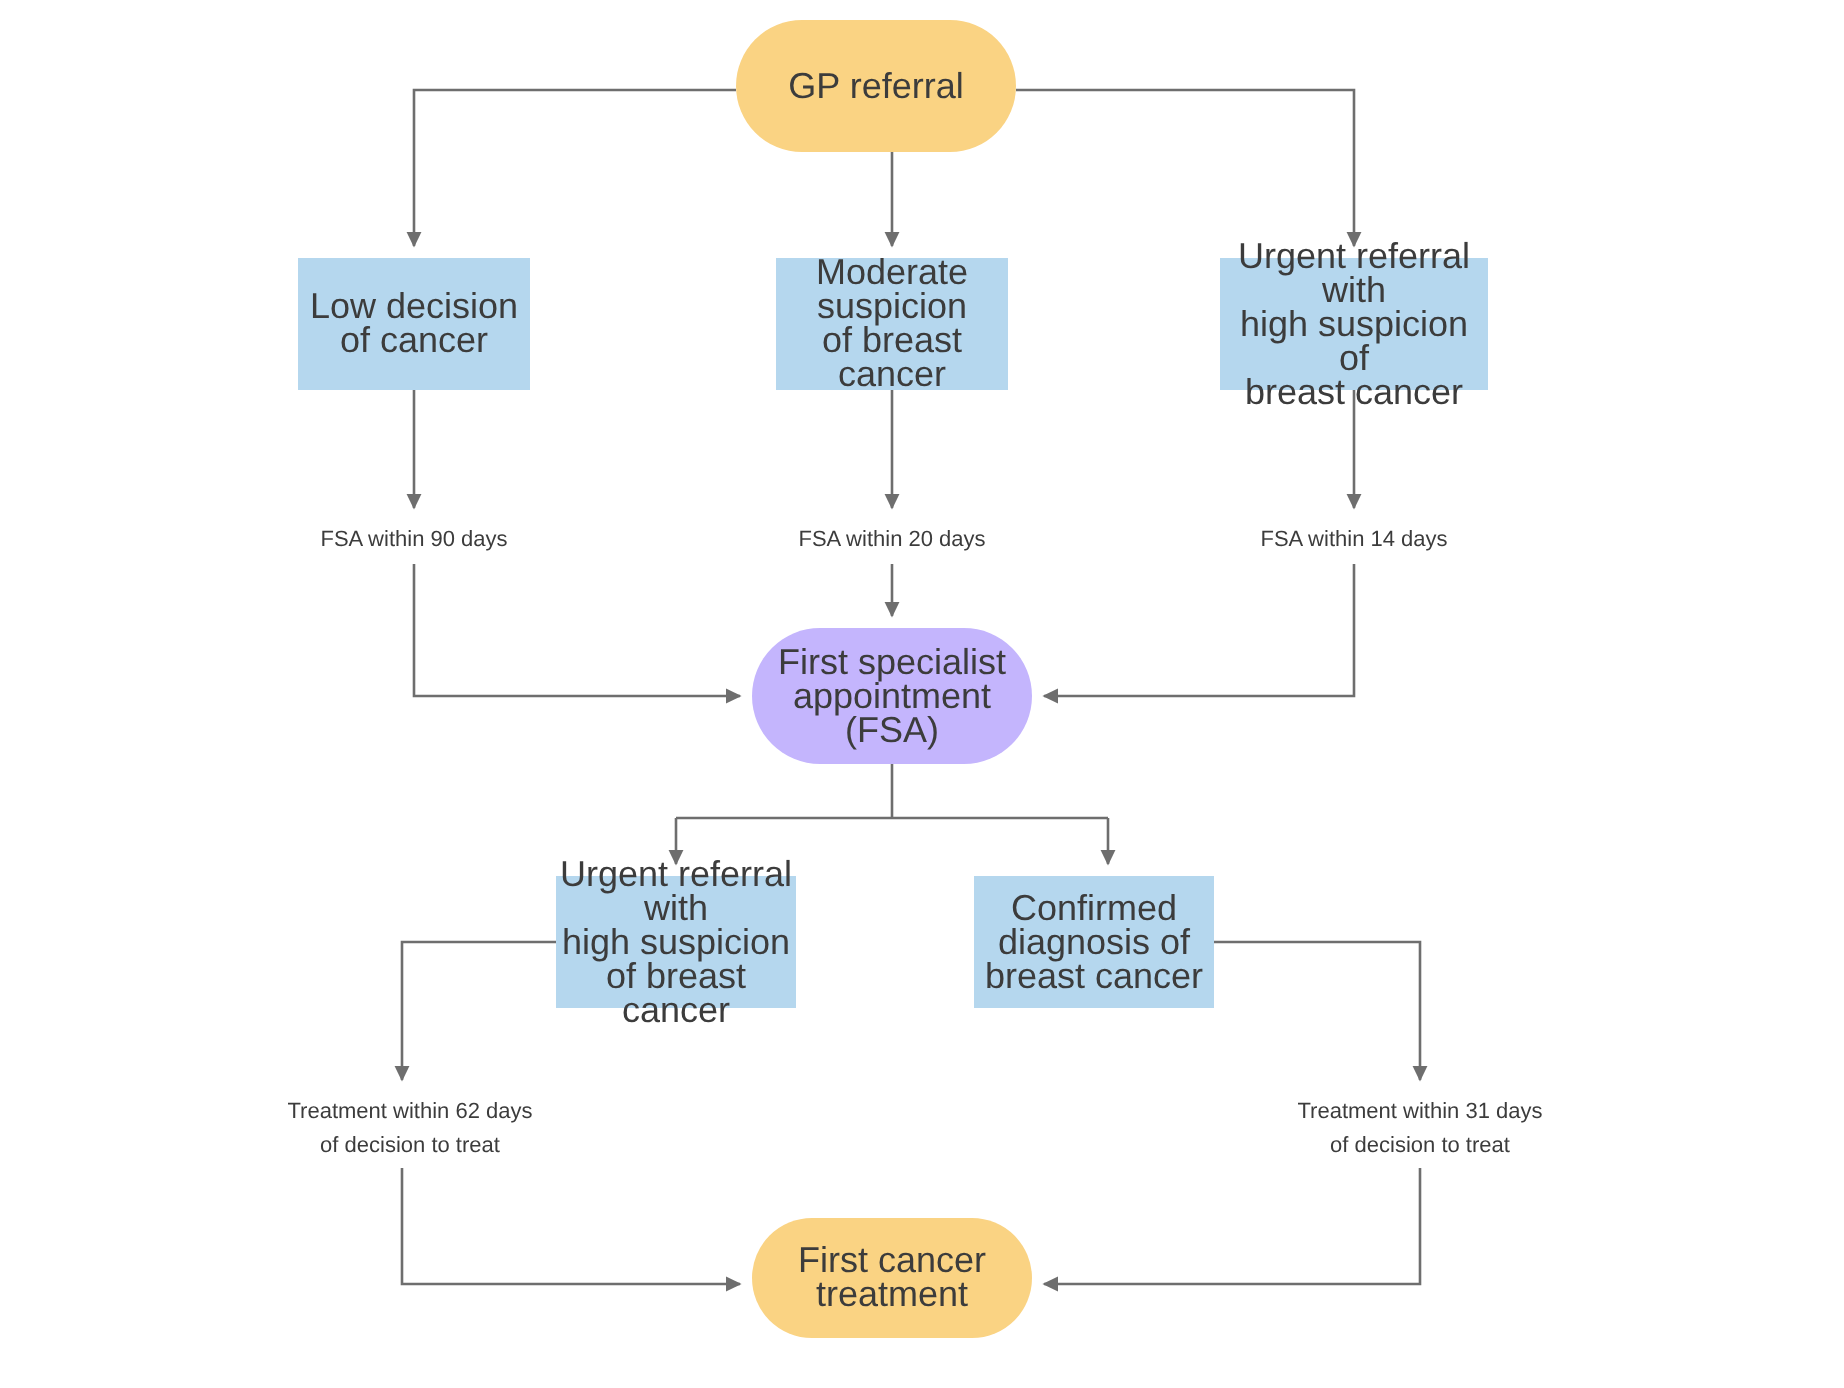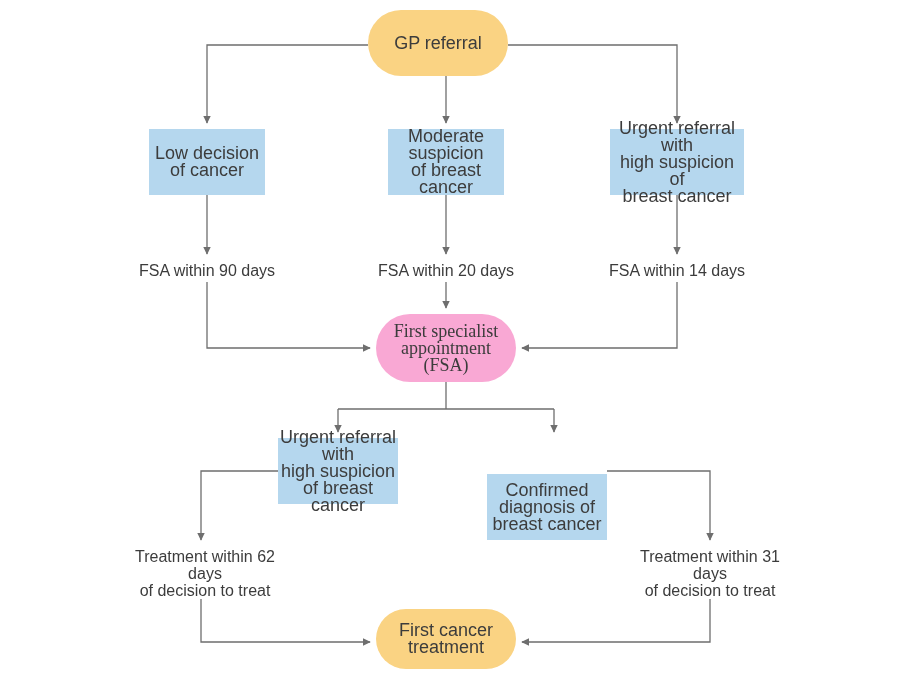--- a/index.html
+++ b/index.html
@@ -35,34 +35,33 @@
     font-size: 18px;
     line-height: 17px;
     white-space: pre-line;
     z-index: 2;
   }
   .node-pill-orange {
     background: #fad383;
     border-radius: 42px;
   }
   .node-pill-blue {
-    background: #f9a8d4;
+    background: #c4b5fd;
     border-radius: 42px;
-    font-family: Liberation Serif, serif;
   }
   .node-rect-blue {
     background: #b5d7ee;
     border-radius: 0;
   }
   .edge-label {
     position: absolute;
     box-sizing: border-box;
     text-align: center;
     color: #3c3c3c;
-    font-size: 16px;
+    font-size: 11px;
     line-height: 17px;
     white-space: pre-line;
     background: #ffffff;
     z-index: 3;
   }
 </style>
 </head>
 <body>
 
 <div id="canvas">
@@ -124,21 +123,21 @@
 breast cancer</div>
 
   <div class="node node-pill-blue" style="left:376px; top:314px; width:140px; height:68px;">First specialist
 appointment
 (FSA)</div>
 
   <div class="node node-rect-blue" style="left:278px; top:438px; width:120px; height:66px;">Urgent referral with
 high suspicion
 of breast cancer</div>
 
-  <div class="node node-rect-blue" style="left:487px; top:438px; width:120px; height:66px;margin-top:36px;">Confirmed
+  <div class="node node-rect-blue" style="left:487px; top:438px; width:120px; height:66px;">Confirmed
 diagnosis of
 breast cancer</div>
 
   <div class="node node-pill-orange" style="left:376px; top:609px; width:140px; height:60px;text-align:center;">First cancer
 treatment</div>
 
   <div class="edge-label" style="left:137px; top:262px; width:140px;">FSA within 90 days</div>
 
   <div class="edge-label" style="left:376px; top:262px; width:140px;">FSA within 20 days</div>
 

